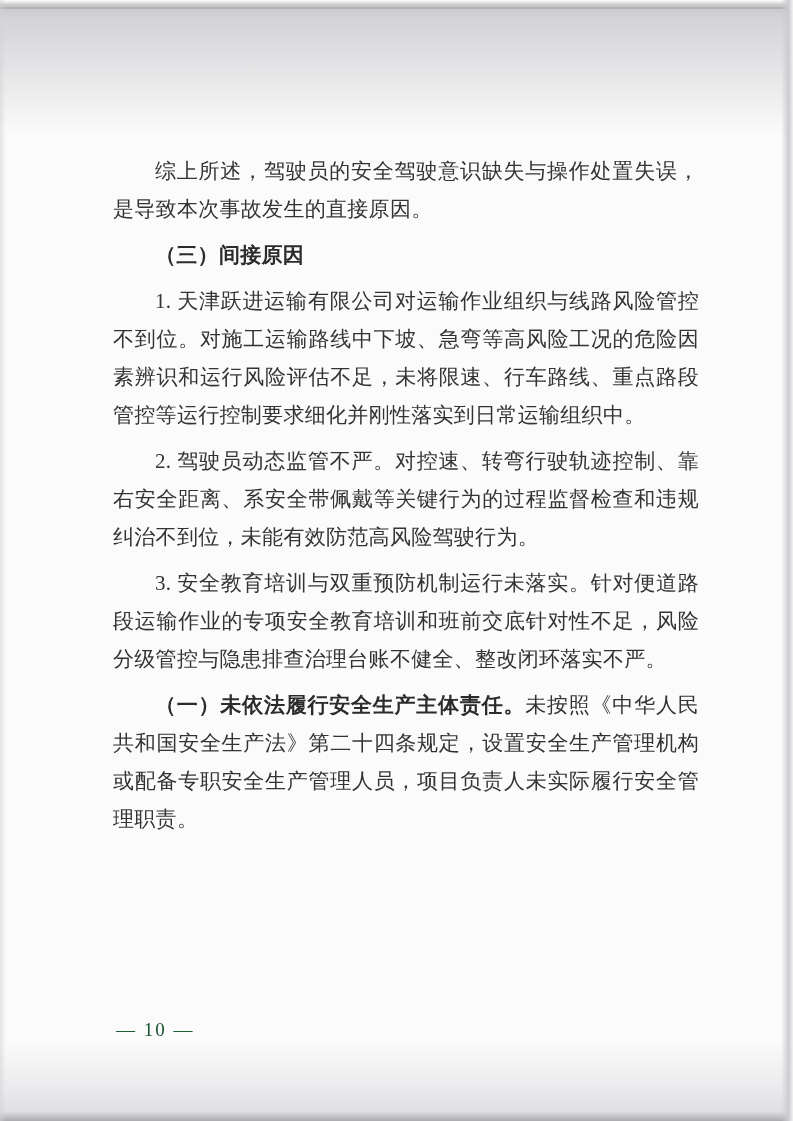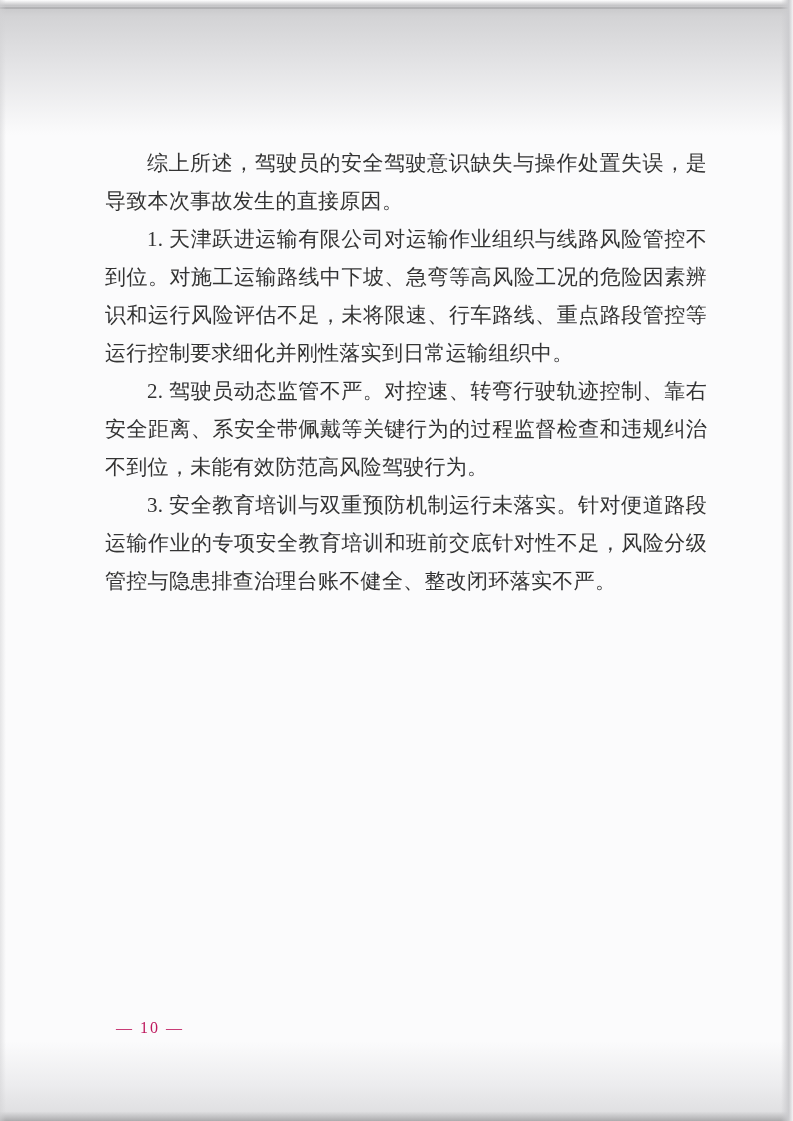--- a/index.html
+++ b/index.html
@@ -71,69 +71,73 @@
     top: 144px;
     left: 105px;
     width: 602px;
     color: #333333;
     font-size: 21px;
     line-height: 38px;
     letter-spacing: 0.3px;
     text-align: justify;
   }
   .content p {
-    margin: 0;
+    margin: 8px;
     text-indent: 2em;
   }
   p.sub-heading {
     font-weight: 700;
     color: #2b2b2b;
   }
   p.major-heading {
     font-weight: 700;
     font-family: "Liberation Sans", "DejaVu Sans", sans-serif;
     color: #222222;
     letter-spacing: 0.2px;
   }
   .lead-bold {
     font-weight: 700;
     color: #2b2b2b;
   }
   .page-number {
     position: absolute;
     left: 116px;
     top: 1019px;
-    font-size: 16px;
+    font-size: 19px;
     letter-spacing: 2px;
-    color: #be185d;
+    color: #14532d;
     font-family: "Liberation Serif", "DejaVu Serif", serif;
   }
 </style>
 </head>
 <body>
 
 <div class="page">
 
   <div class="scan-top"></div>
   <div class="scan-top-line"></div>
   <div class="scan-bottom"></div>
   <div class="scan-right"></div>
   <div class="scan-left"></div>
 
   <div class="content">
 
     <p class="body">综上所述，驾驶员的安全驾驶意识缺失与操作处置失误，是导致本次事故发生的直接原因。</p>
 
+    <p class="sub-heading">（三）间接原因</p>
 
     <p class="body">1. 天津跃进运输有限公司对运输作业组织与线路风险管控不到位。对施工运输路线中下坡、急弯等高风险工况的危险因素辨识和运行风险评估不足，未将限速、行车路线、重点路段管控等运行控制要求细化并刚性落实到日常运输组织中。</p>
 
     <p class="body">2. 驾驶员动态监管不严。对控速、转弯行驶轨迹控制、靠右安全距离、系安全带佩戴等关键行为的过程监督检查和违规纠治不到位，未能有效防范高风险驾驶行为。</p>
 
     <p class="body">3. 安全教育培训与双重预防机制运行未落实。针对便道路段运输作业的专项安全教育培训和班前交底针对性不足，风险分级管控与隐患排查治理台账不健全、整改闭环落实不严。</p>
 
 
+    <p class="body">
+      <span class="lead-bold">（一）未依法履行安全生产主体责任。</span><span>未按照《中华人民共和国安全生产法》第二十四条规定，设置安全生产管理机构或配备专职安全生产管理人员，项目负责人未实际履行安全管理职责。</span>
+    </p>
 
 
   </div>
 
   <div class="page-number">— 10 —</div>
 
 </div>
 
 </body></html>

